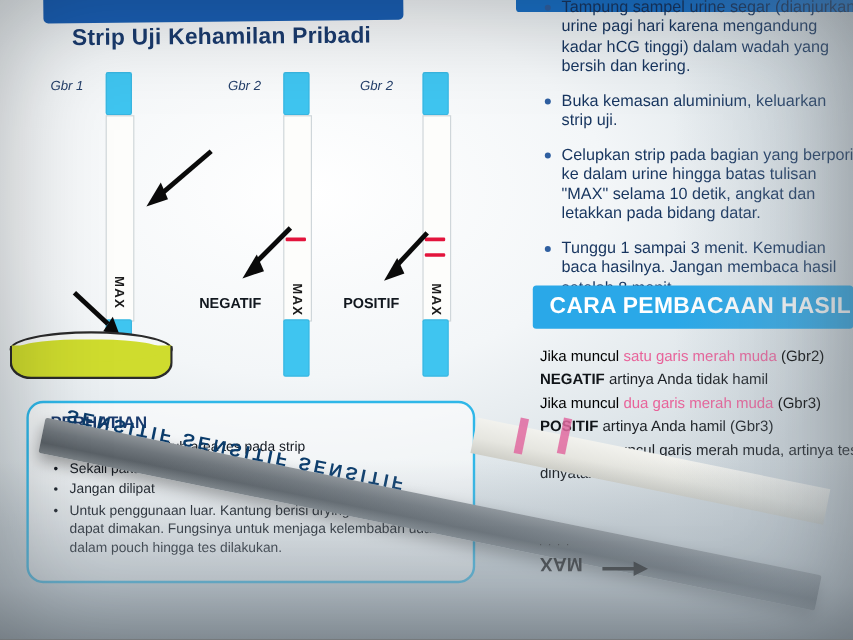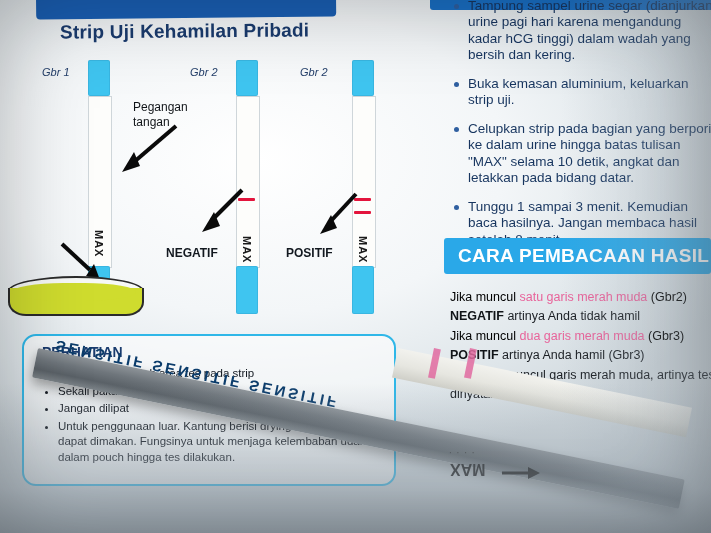--- a/index.html
+++ b/index.html
@@ -167,21 +167,20 @@
   <div class="title-main">Strip Uji Kehamilan Pribadi</div>
 
   <div class="gbr-label" style="left:42px;top:66px;">Gbr 1</div>
   <div class="strip-wrap">
     <div class="strip-blue" style="left:88px;top:60px;height:36px;"></div>
     <div class="strip-white" style="left:88px;top:96px;height:170px;"></div>
     <div class="strip-blue" style="left:88px;top:266px;height:48px;"></div>
     <div class="max-vert" style="left:93px;top:230px;">MAX</div>
   </div>
 
-  <div class="note-txt" style="left:133px;top:100px;width:110px;">Pegangan<br>tangan</div>
   <div class="arrow" style="left:118px;top:122px;">
     <svg width="62" height="52" viewBox="0 0 62 52">
       <line x1="58" y1="4" x2="16" y2="40" stroke="#0a0a0a" stroke-width="4"></line>
       <polygon points="4,50 22,44 16,30" fill="#0a0a0a"></polygon>
     </svg>
   </div>
 
   <div class="arrow" style="left:60px;top:240px;">
     <svg width="44" height="44" viewBox="0 0 44 44">
       <line x1="2" y1="4" x2="30" y2="30" stroke="#0a0a0a" stroke-width="4"></line>

